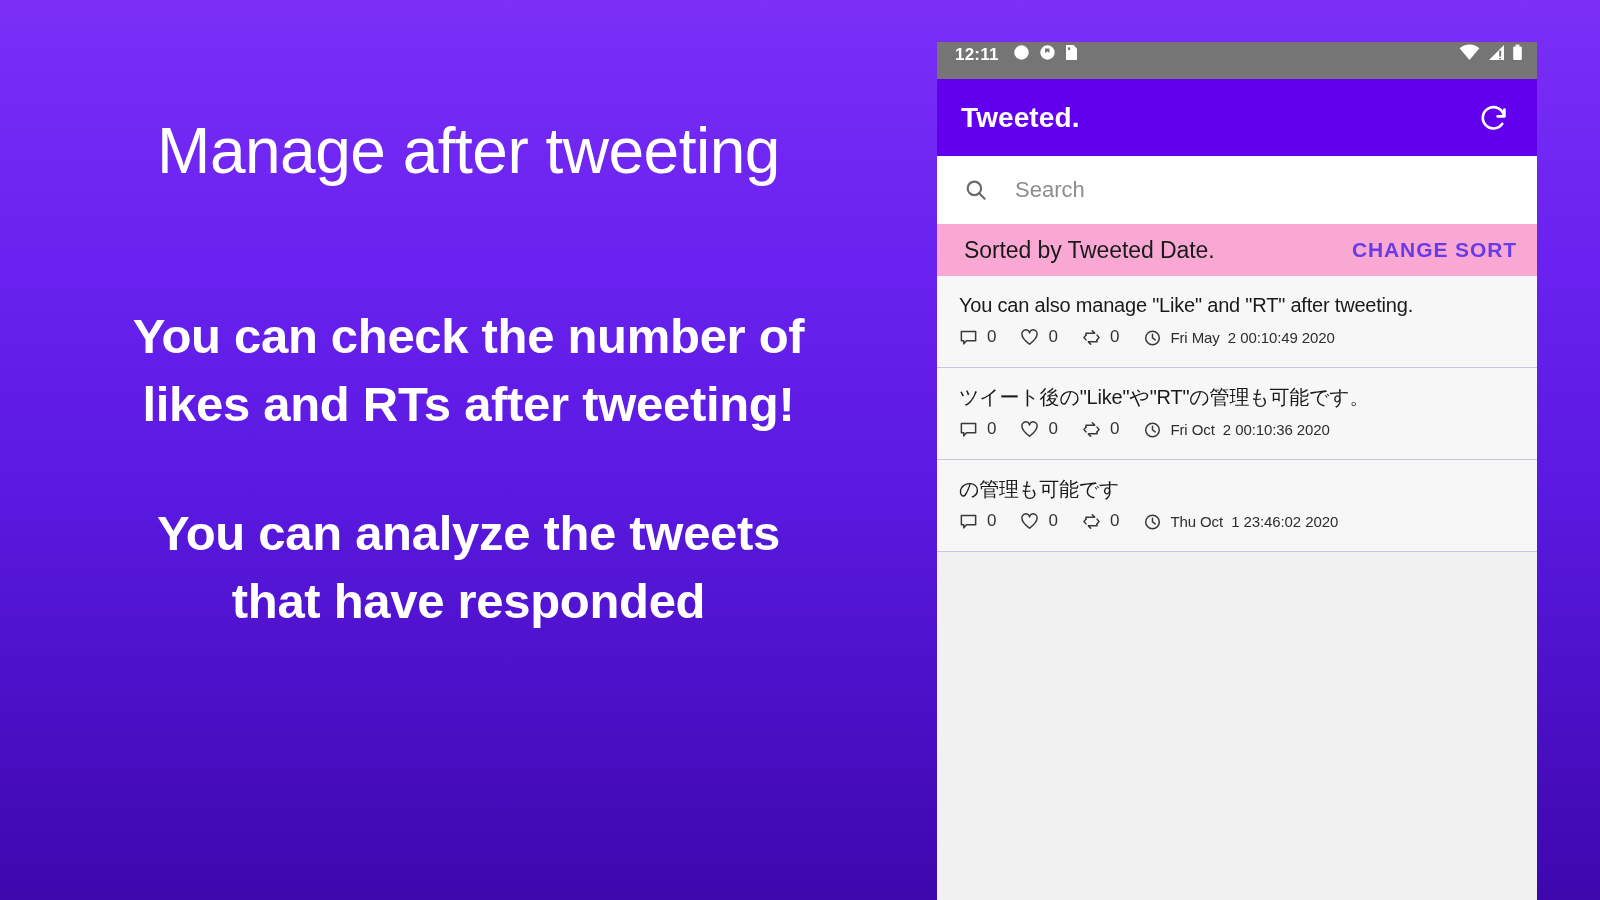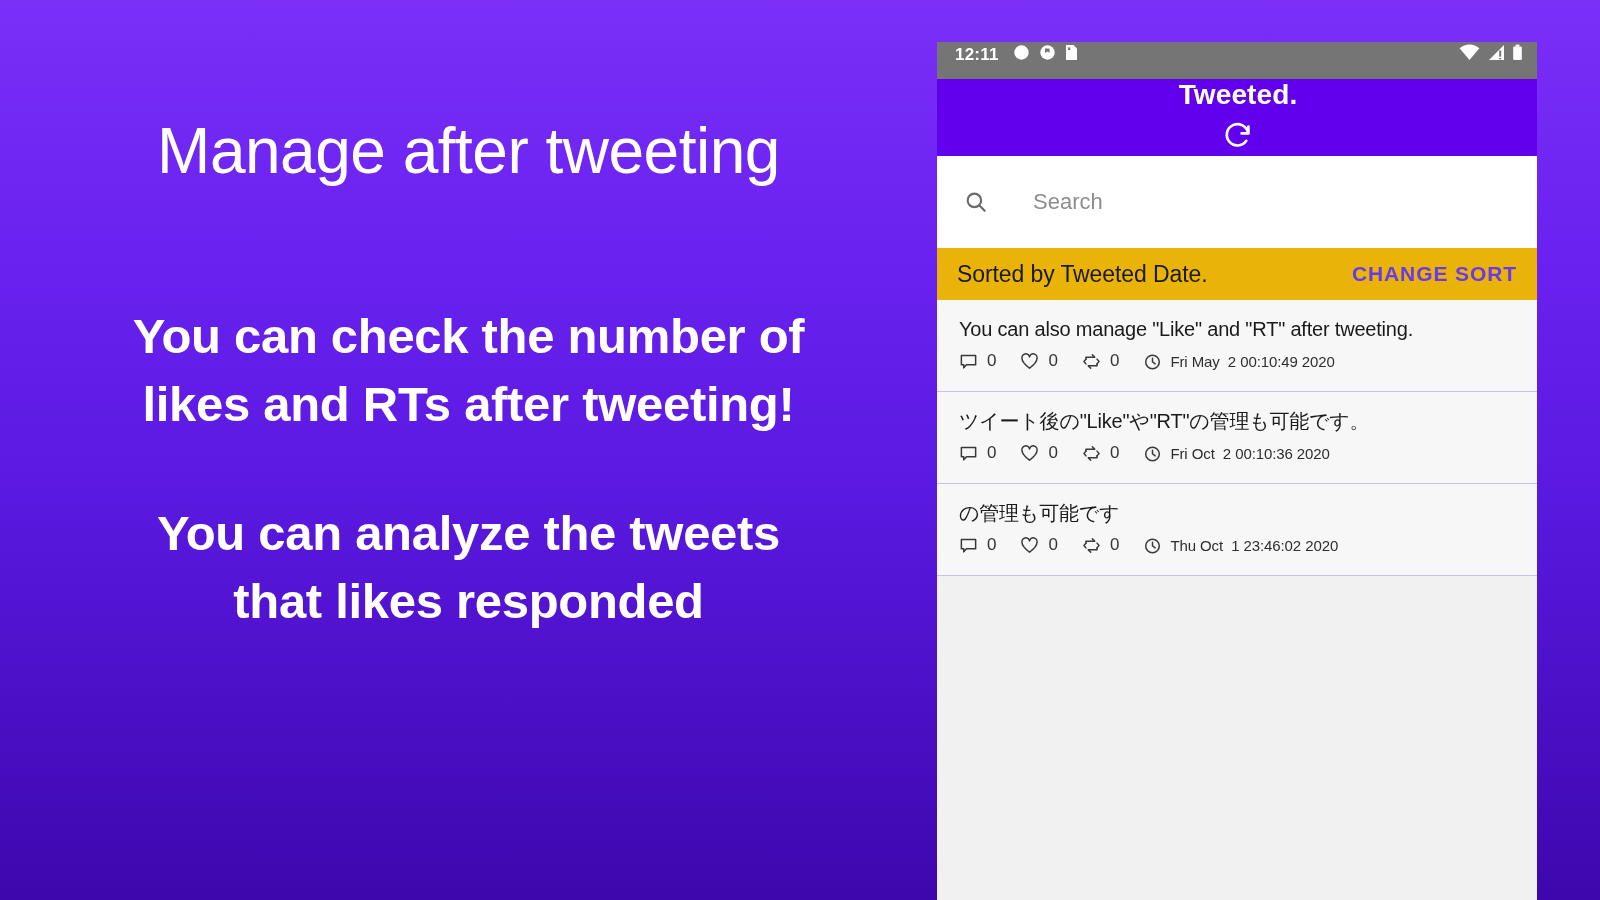--- a/index.html
+++ b/index.html
@@ -71,60 +71,59 @@
   .status-spacer { flex:1; }
   .status-right-icons { display:flex; align-items:center; gap:7px; }
   .sicon { display:block; }
 
   
   #appbar {
     height:77px;
     background:#6200ee;
     display:flex; align-items:center;
     padding:0 22px 0 24px;
-    flex-direction:column;
   }
   #app-title {
     color:#fff;
     font-size:28px;
     font-weight:700;
     letter-spacing:0.1px;
     flex:1;
   }
   #refresh-btn {
     width:42px; height:42px;
     display:flex; align-items:center; justify-content:center;
     cursor:pointer;
   }
 
   
   #searchbar {
-    height:92px;
+    height:68px;
     background:#ffffff;
     display:flex; align-items:center;
     padding:0 22px 0 26px;
-    gap:44px;
+    gap:26px;
   }
   #search-icon { flex:0 0 auto; display:flex; align-items:center; }
   #search-input {
     flex:1;
     border:none; outline:none;
     font-family:"Liberation Sans", sans-serif;
     font-size:22px;
     color:#212121;
     background:transparent;
   }
   #search-input::placeholder { color:#8d8d8d; }
 
   
   #sortbar {
     height:52px;
-    background:#eab308;
-    display:flex; align-items:center;
-    padding:0 18px 0 20px;
+    background:#f9a8d4;
+    display:flex; align-items:center;
+    padding:0 18px 0 27px;
   }
   #sort-label {
     flex:1;
     font-size:23px;
     color:#1a1a1a;
     letter-spacing:-0.1px;
   }
   #change-sort-btn {
     font-size:21px;
     font-weight:700;
@@ -192,21 +191,21 @@
   <div id="promo">
     <div id="promo-headline">Manage after tweeting</div>
 
     <div class="promo-block" id="promo-block-1">
       <span class="promo-line">You can check the number of</span>
       <span class="promo-line">likes and RTs after tweeting!</span>
     </div>
 
     <div class="promo-block" id="promo-block-2">
       <span class="promo-line">You can analyze the tweets</span>
-      <span class="promo-line">that likes responded</span>
+      <span class="promo-line">that have responded</span>
     </div>
   </div>
 
   <div id="phone">
 
     <div id="statusbar">
       <span id="status-time">12:11</span>
 
       <span class="status-left-icons">
         <span class="sicon">

